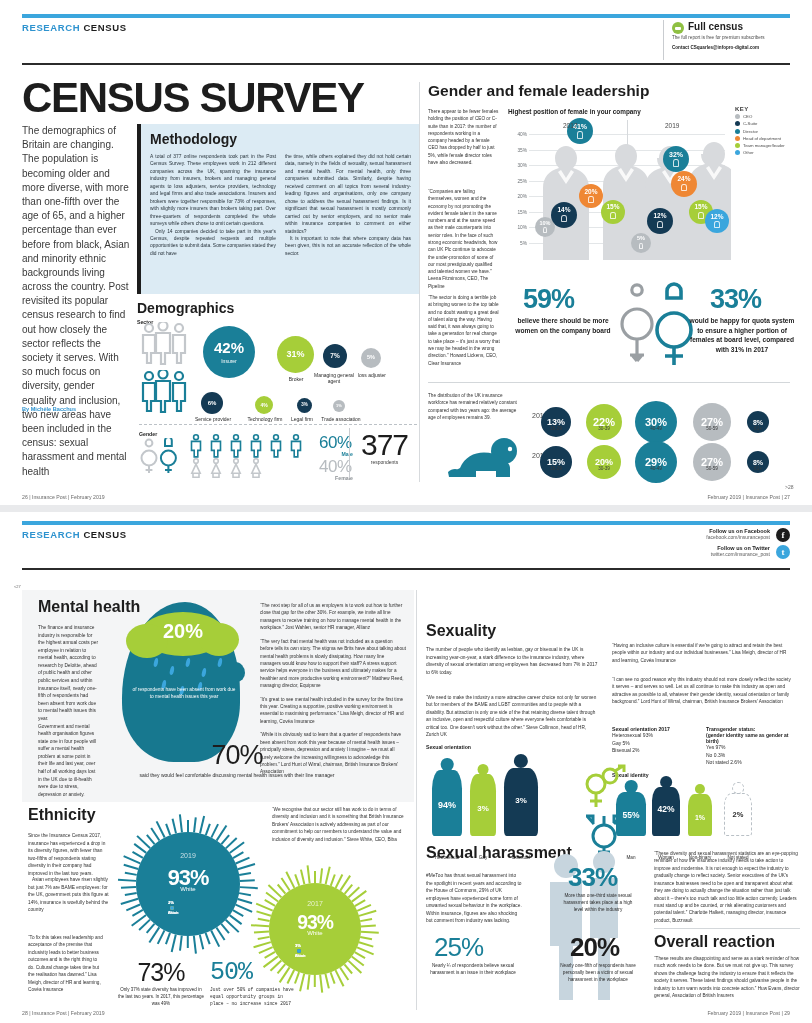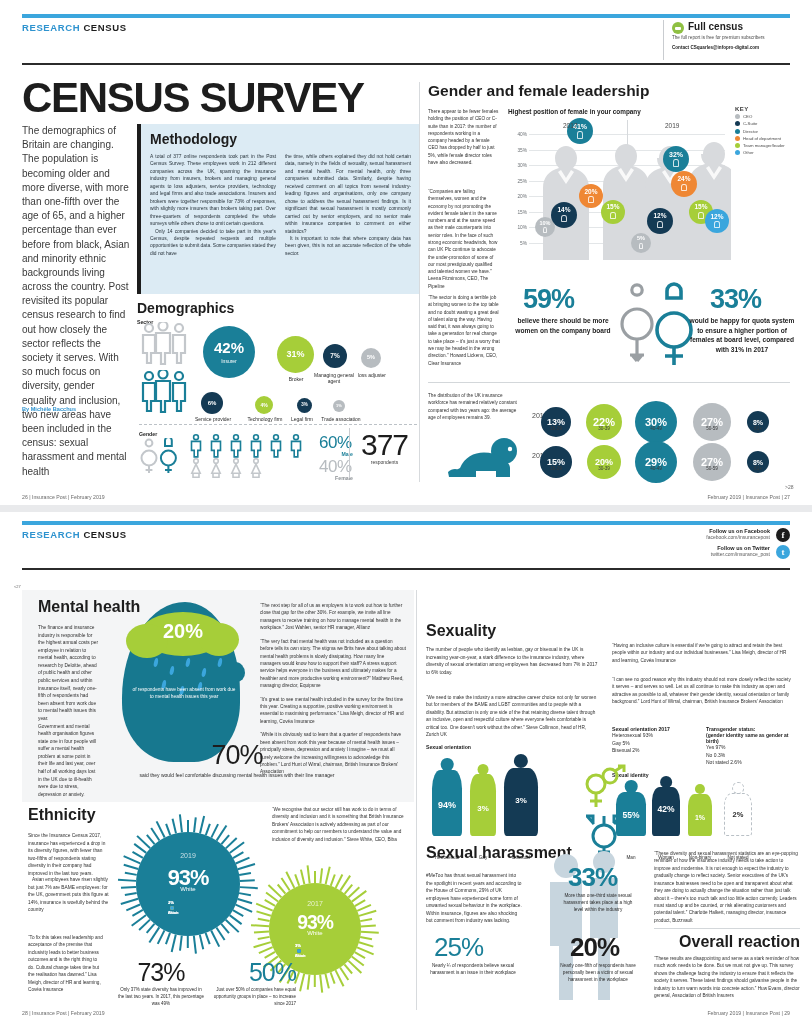--- a/index.html
+++ b/index.html
@@ -746,21 +746,21 @@
           <div class="eth-leg" style="margin-top: 1.5px;"><span>3%</span><span class="sw" style="background:#3ba6dd"></span><span>Other</span></div>
         </div>
       </div>
 
     <p class="quote" style="position:absolute; left:250px; top:0px; width:140px;">“We recognise that our sector still has work to do in terms of diversity and inclusion and it is something that British Insurance Brokers' Association is actively addressing as part of our commitment to help our members to understand the value and inclusion of diversity and inclusion.” Steve White, CEO, Biba</p>
 
     <div style="position:absolute; left:96px; top:152px; width:86px; text-align:center;">
       <div style="font-size:25px; color:#1d1d1d; letter-spacing:-1px;">73%</div>
       <div style="font-size:4.5px; line-height:1.5; color:#2b2b2b;">Only 37% state diversity has improved in the last two years. In 2017, this percentage was 49%</div>
     </div>
-    <div style="position:absolute; left:188px; top:152px; width:86px; text-align:right;">
+    <div style="position:absolute; left:188px; top:152px; width:86px; text-align:left;font-family:Liberation Mono, monospace;">
       <div style="font-size:25px; color:#1a7f98; letter-spacing:-1px;">50%</div>
       <div style="font-size:4.5px; line-height:1.5; color:#2b2b2b;">Just over 50% of companies have equal opportunity groups in place – no increase since 2017</div>
     </div>
   </div>
 
   <div style="position:absolute; left:416px; top:78px; width:1px; height:420px; background:#d7dadd;"></div>
 
   <div class="sexu" style="top:78px;">
     <h2 class="p2h2" style="margin:4px 0 0 6px;">Sexuality</h2>
     <div class="body-sm" style="position:absolute; left:6px; top:28px; width:172px;">The number of people who identify as lesbian, gay or bisexual in the UK is increasing year-on-year, a stark difference to the insurance industry, where diversity of sexual orientation among employees has decreased from 7% in 2017 to 6% today.</div>
@@ -870,20 +870,20 @@
 
     <div class="h20" style="left:150px; top:92px;">20%</div>
     <div class="hcap" style="left:136px; top:122px; width:84px;">Nearly one-fifth of respondents have personally been a victim of sexual harassment in the workplace</div>
 
     <div class="h25" style="left:14px; top:92px;">25%</div>
     <div class="hcap" style="left:6px; top:122px; width:94px;">Nearly ¼ of respondents believe sexual harassment is an issue in their workplace</div>
 
     <p class="quote" style="position:absolute; left:234px; top:10px; width:146px;">“These diversity and sexual harassment statistics are an eye-popping reminder of how the insurance industry needs to take action to improve and modernise. It is not enough to expect the industry to gradually change to reflect society. Senior executives of the UK's insurance businesses need to be open and transparent about what they are doing to actually change the situation rather than just talk about it – there's too much talk and too little action currently. Leaders must stand up and be counted, or risk alienating customers and potential talent.” Charlotte Halkett, managing director, insurance product, Buzzvault</p>
 
     <div style="position:absolute; left:234px; top:88px; width:146px; border-top:1px solid #d3d7da; padding-top:4px;">
-      <h2 class="p2h2" style="margin:0;text-align:right;">Overall reaction</h2>
+      <h2 class="p2h2" style="margin:0;">Overall reaction</h2>
       <p class="quote" style="margin-top:4px;">“These results are disappointing and serve as a stark reminder of how much work needs to be done. But we must not give up. This survey shows the challenge facing the industry to ensure that it reflects the society it serves. These latest findings should galvanise people in the industry to turn warm words into concrete action.” Huw Evans, director general, Association of British Insurers</p>
     </div>
   </div>
 
   <div class="folio" style="left:22px; top:498px;">28 | Insurance Post | February 2019</div>
   <div class="folio" style="right:22px; top:498px;">February 2019 | Insurance Post | 29</div>
 </div>
 
 </body></html>

